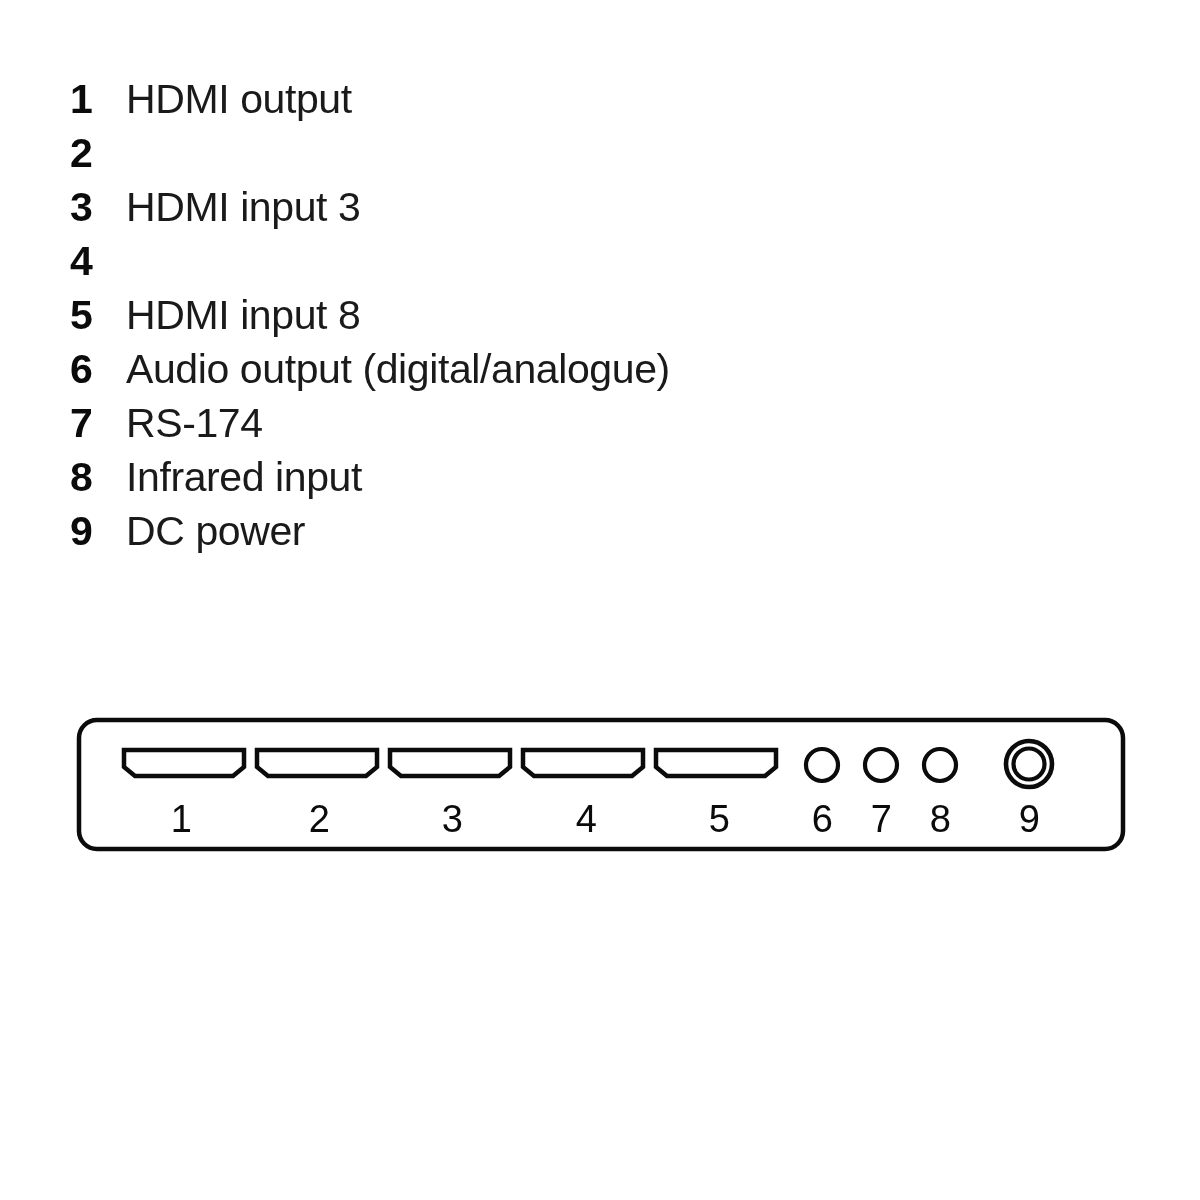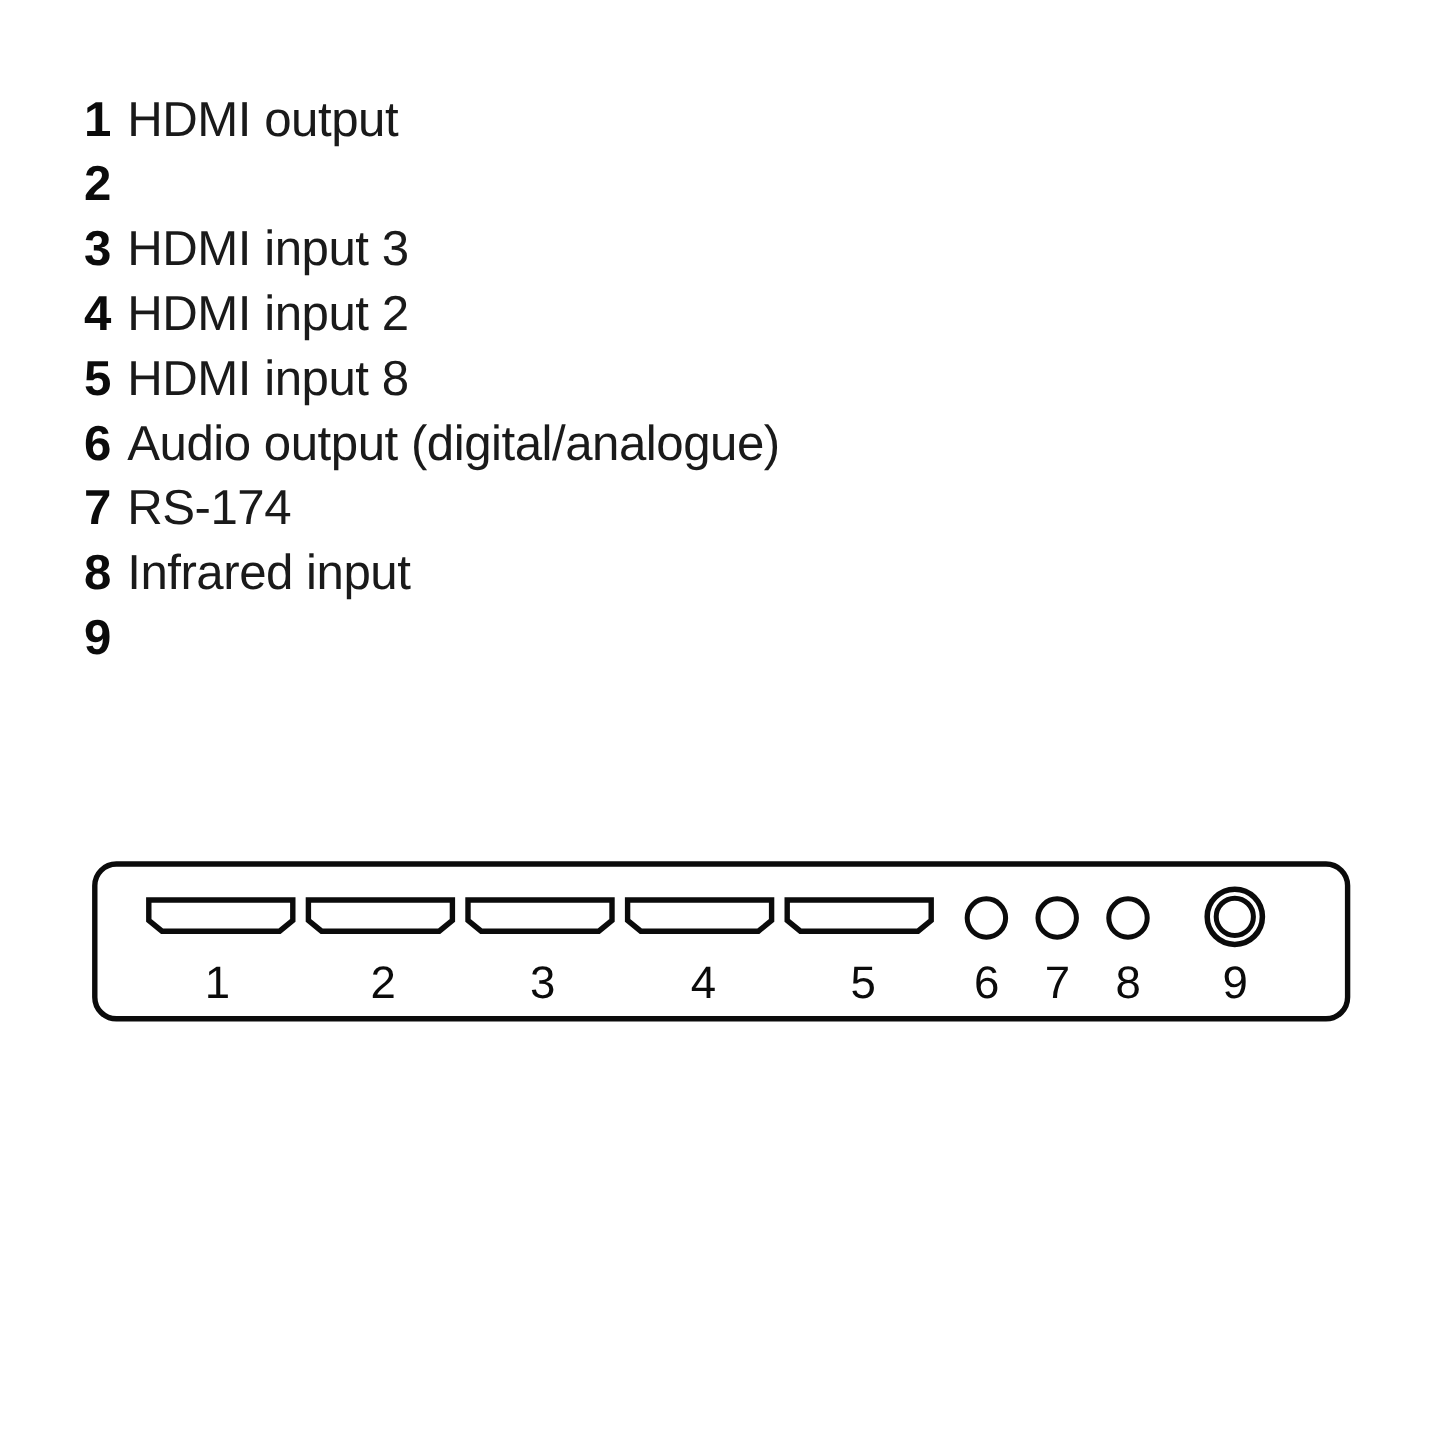--- a/index.html
+++ b/index.html
@@ -37,21 +37,21 @@
     letter-spacing: -0.5px;
     color: #0b0b0b;
     min-width: 28px;
     display: inline-block;
   }
   .legend-label {
     font-weight: 400;
     font-size: 41px;
     letter-spacing: -0.4px;
     color: #1a1a1a;
-    margin-left: 8px;
+    margin-left: 28px;
   }
 
   
   .device-wrap {
     position: absolute;
     left: 0;
     top: 0;
     width: 1200px;
     height: 1200px;
     pointer-events: none;
@@ -103,21 +103,20 @@
     <span class="legend-num">2</span>
   </div>
 
   <div class="legend-row">
     <span class="legend-num">3</span>
     <span class="legend-label">HDMI input 3</span>
   </div>
 
   <div class="legend-row">
     <span class="legend-num">4</span>
-    <span class="legend-label">HDMI input 2</span>
   </div>
 
   <div class="legend-row">
     <span class="legend-num">5</span>
     <span class="legend-label">HDMI input 8</span>
   </div>
 
   <div class="legend-row">
     <span class="legend-num">6</span>
     <span class="legend-label">Audio output (digital/analogue)</span>
@@ -128,20 +127,21 @@
     <span class="legend-label">RS-174</span>
   </div>
 
   <div class="legend-row">
     <span class="legend-num">8</span>
     <span class="legend-label">Infrared input</span>
   </div>
 
   <div class="legend-row">
     <span class="legend-num">9</span>
+    <span class="legend-label">DC power</span>
   </div>
 
 </div>
 
 <div class="device-wrap">
   <svg class="device-svg" width="1200" height="1200" viewBox="0 0 1200 1200" xmlns="http://www.w3.org/2000/svg">
 
     <rect class="panel-outline" x="79" y="720" width="1044" height="129" rx="18" ry="18"></rect>
 
     <path class="port-shape" d="M124 750 L244 750 L244 767 L233 776 L135 776 L124 767 Z"></path>

